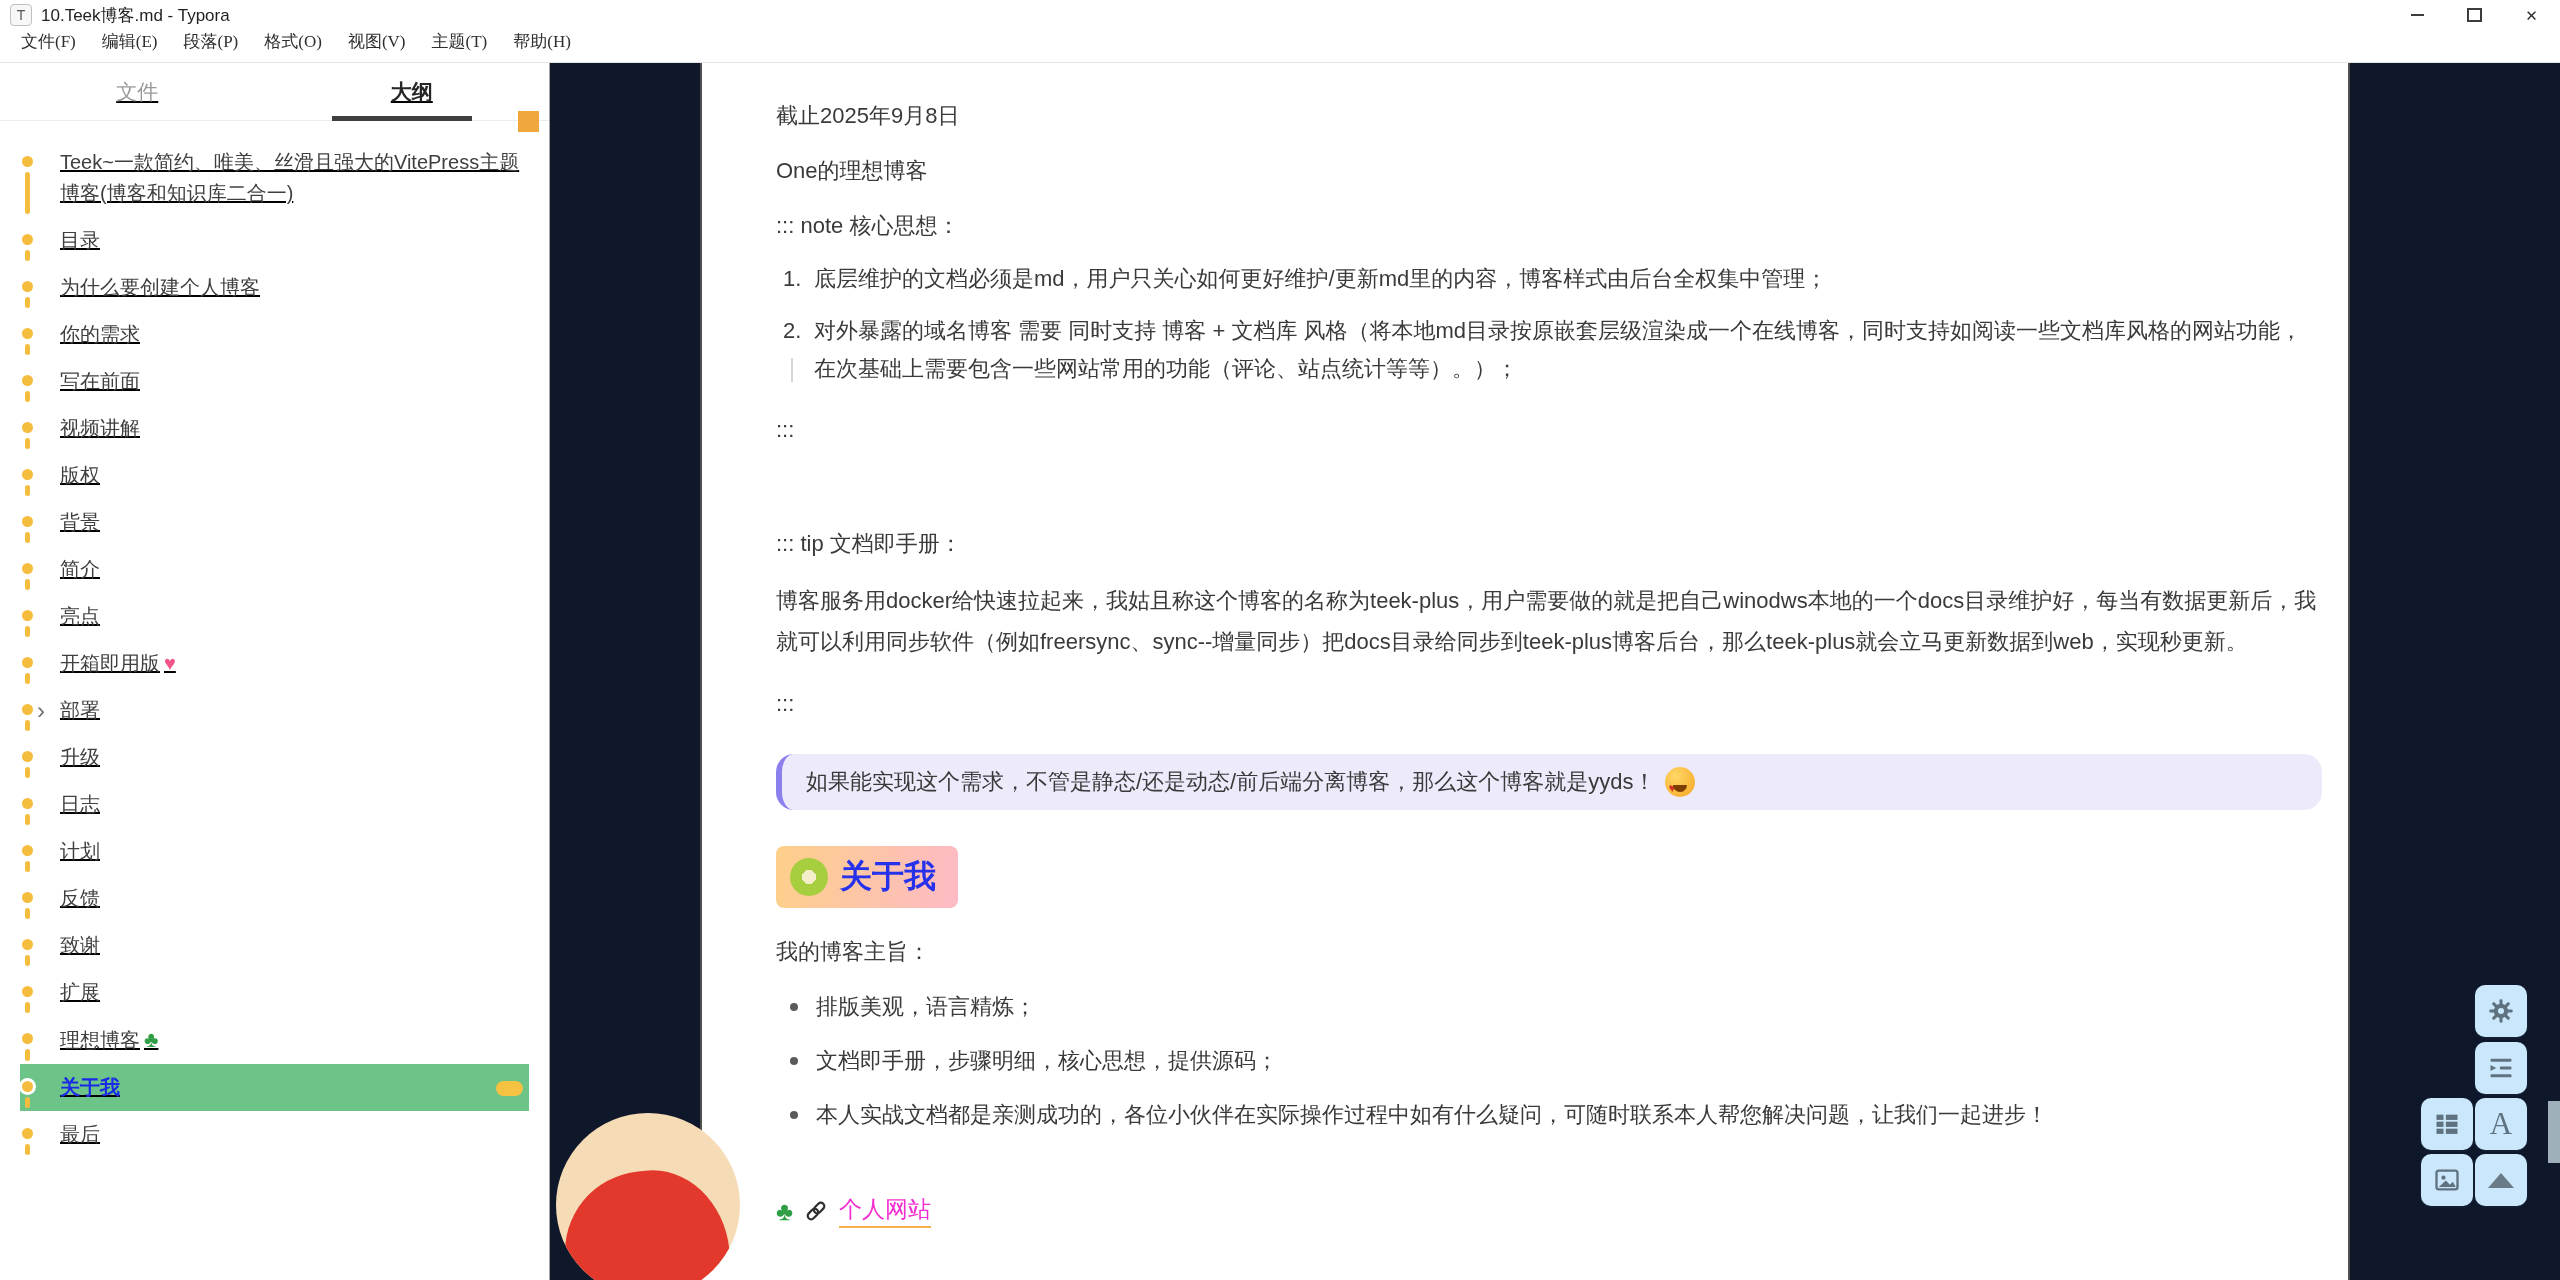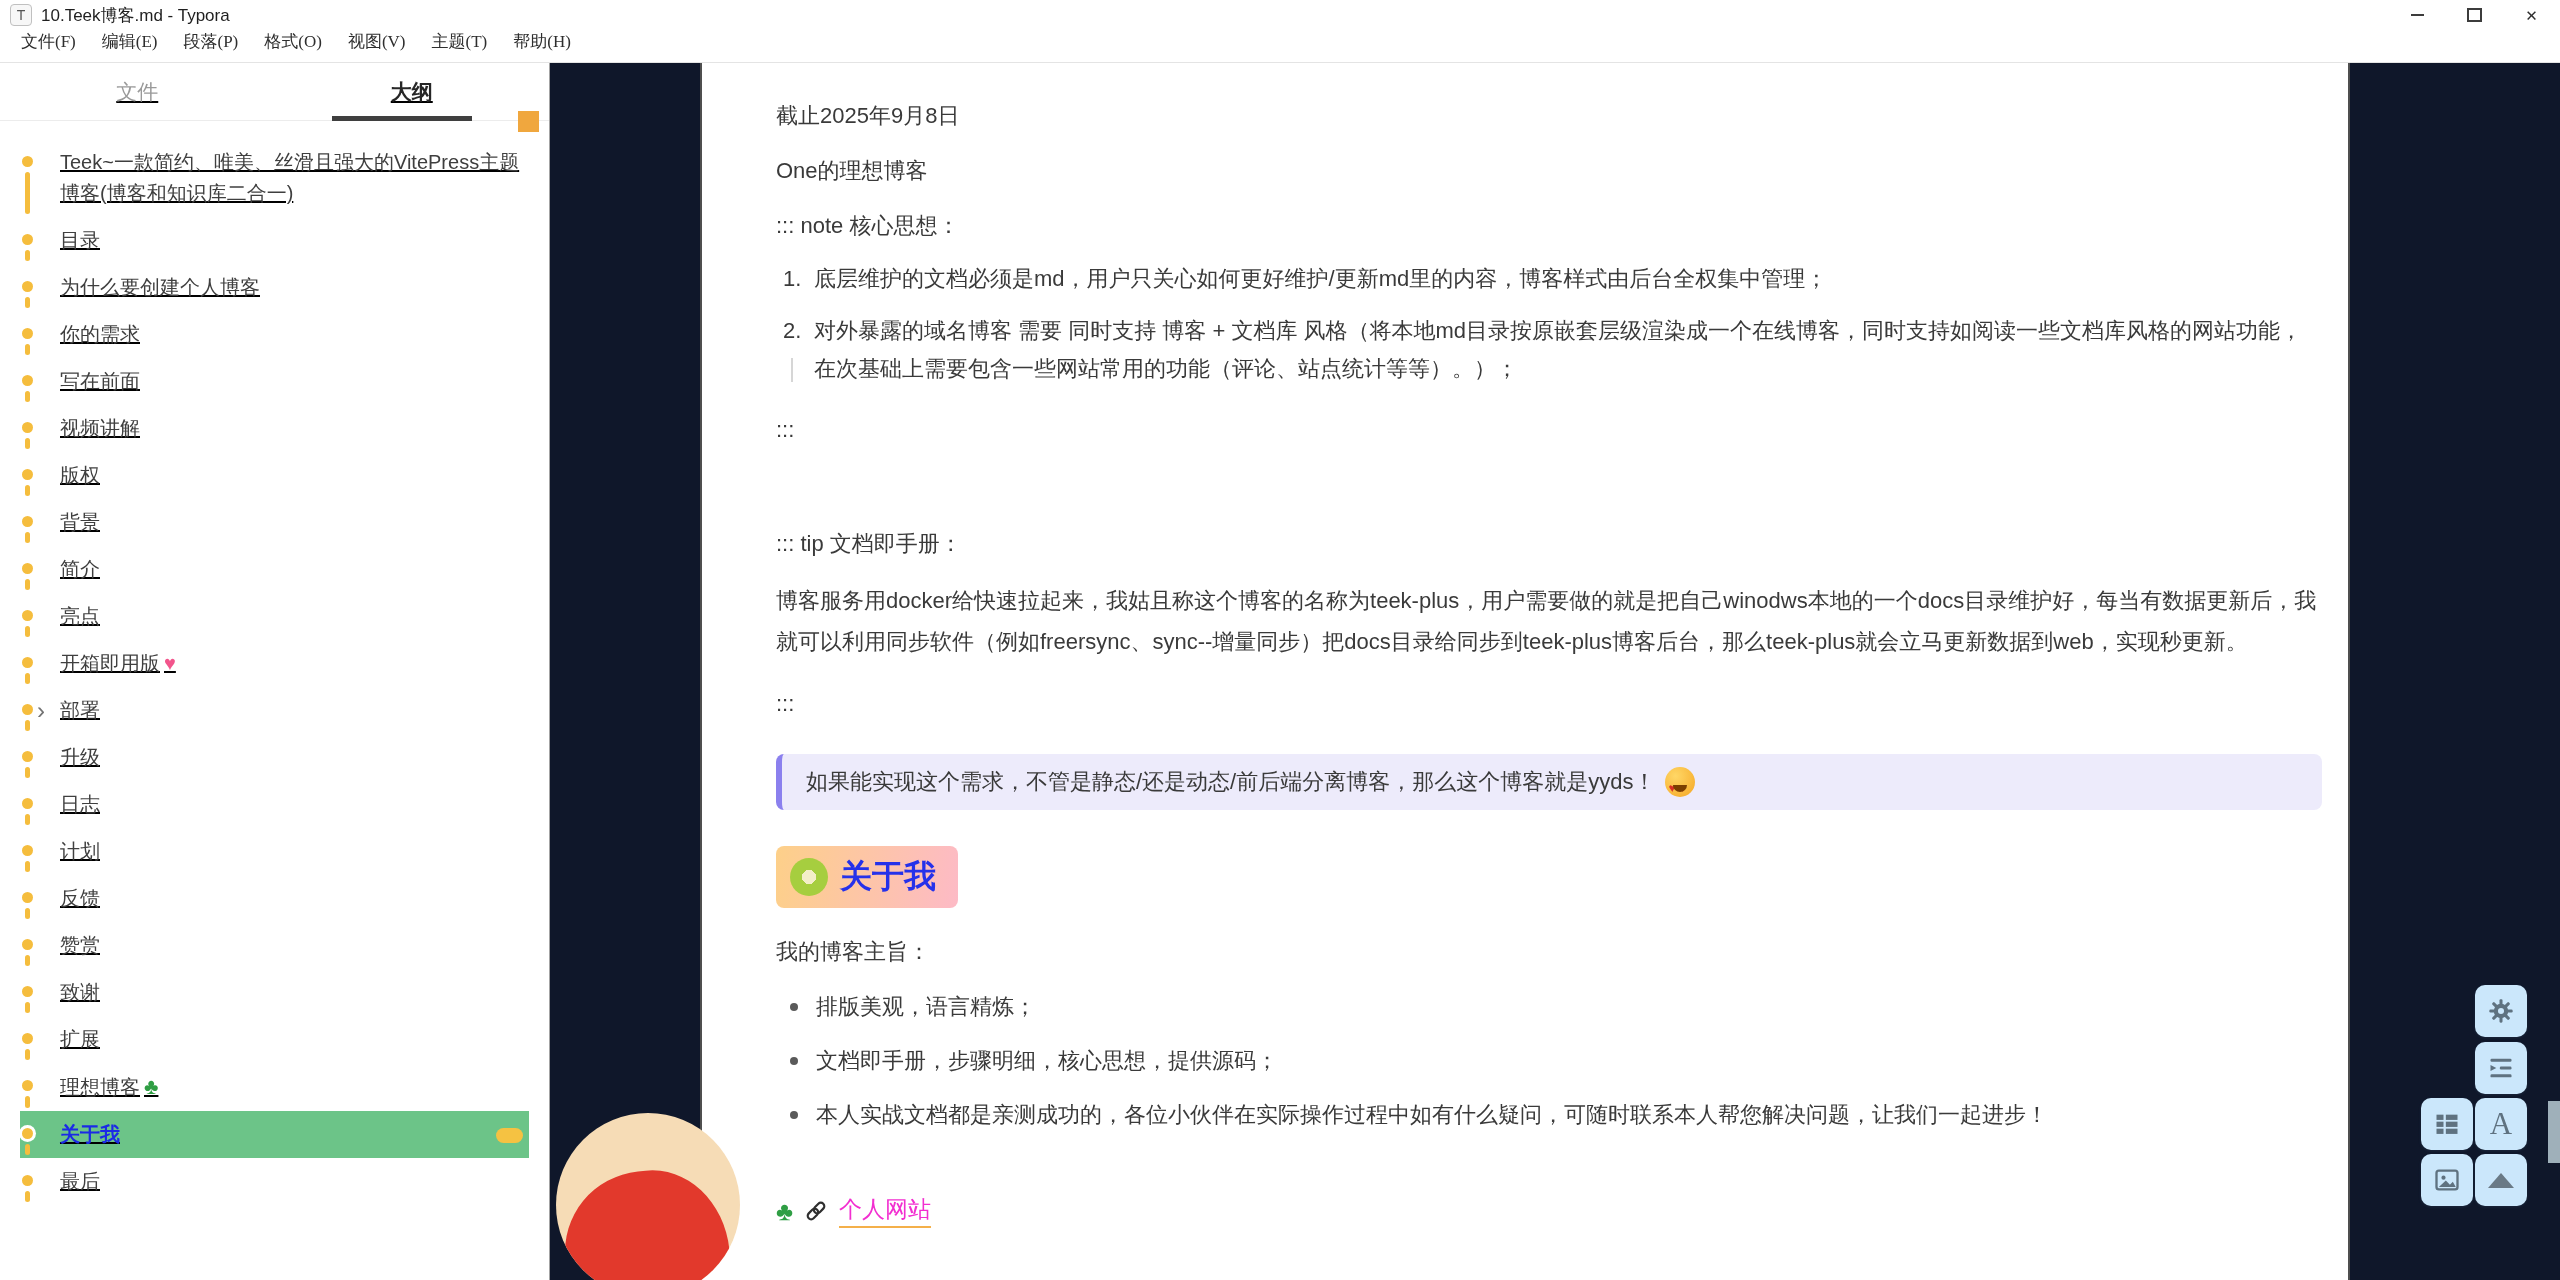--- a/index.html
+++ b/index.html
@@ -57,21 +57,21 @@
   .canvas{flex:1;position:relative;background:#0f172a;overflow:hidden;}
   .page{position:absolute;left:150px;top:0;bottom:0;width:1650px;background:#fff;
         border-left:2px solid #4f4f4f;border-right:2px solid #4f4f4f;box-sizing:border-box;
         padding:18px 26px 0 74px;}
   .page p{font-size:22px;color:#3a3a3a;line-height:40px;margin:15px 0 0 0;}
   .page .gap-big{margin-top:74px;}
   .olist{margin-top:10px;}
   .oli{position:relative;padding-left:38px;font-size:22px;line-height:38px;color:#3a3a3a;margin-top:14px;}
   .num{position:absolute;left:7px;}
   .guide{position:absolute;left:15px;top:46px;width:2px;height:24px;background:#d6d6d6;}
-  .bq{margin-top:30px;background:#edebfb;border-left:6px solid #8b80ee;border-radius:8px;
+  .bq{margin-top:30px;background:#edebfb;border-left:6px solid #8b80ee;border-radius:18px;
       padding:11px 24px;font-size:22px;line-height:34px;color:#3a3a3a;display:flex;align-items:center;gap:10px;}
   .about{display:inline-flex;align-items:center;gap:12px;margin-top:36px;padding:9px 22px 9px 14px;border-radius:8px;
          background:linear-gradient(100deg,#fdd089,#fdbac6);font-size:32px;font-weight:bold;color:#2531ea;}
   .kiwi{width:38px;height:38px;border-radius:50%;flex:0 0 auto;
         background:radial-gradient(circle,#f3eec9 0 26%,#a6ce3f 26% 76%,#6e5127 76%);}
   .ulist{margin-top:16px;}
   .uli{position:relative;padding-left:40px;font-size:22px;line-height:38px;color:#3a3a3a;margin-top:16px;}
   .uli::before{content:"";position:absolute;left:14px;top:15px;width:8px;height:8px;border-radius:50%;background:#5a5a5a;}
   .linkline{margin-top:60px;display:flex;align-items:center;gap:10px;font-size:23px;}
   .clover-big::before{content:"♣";color:#2f9e44;font-size:26px;font-weight:bold;}
@@ -142,21 +142,20 @@
       <div class="o-item">版权</div>
       <div class="o-item">背景</div>
       <div class="o-item">简介</div>
       <div class="o-item">亮点</div>
       <div class="o-item"><span>开箱即用版</span><span class="em sheart"></span></div>
       <div class="o-item"><span class="chev">›</span><span>部署</span></div>
       <div class="o-item">升级</div>
       <div class="o-item">日志</div>
       <div class="o-item">计划</div>
       <div class="o-item">反馈</div>
-      <div class="o-item">赞赏</div>
       <div class="o-item">致谢</div>
       <div class="o-item">扩展</div>
       <div class="o-item"><span>理想博客</span><span class="em clover"></span></div>
       <div class="o-item active"><span>关于我</span><span class="pill"></span></div>
       <div class="o-item">最后</div>
     </div>
   </aside>
 
   <div class="editor">
     <div class="tabbar">

